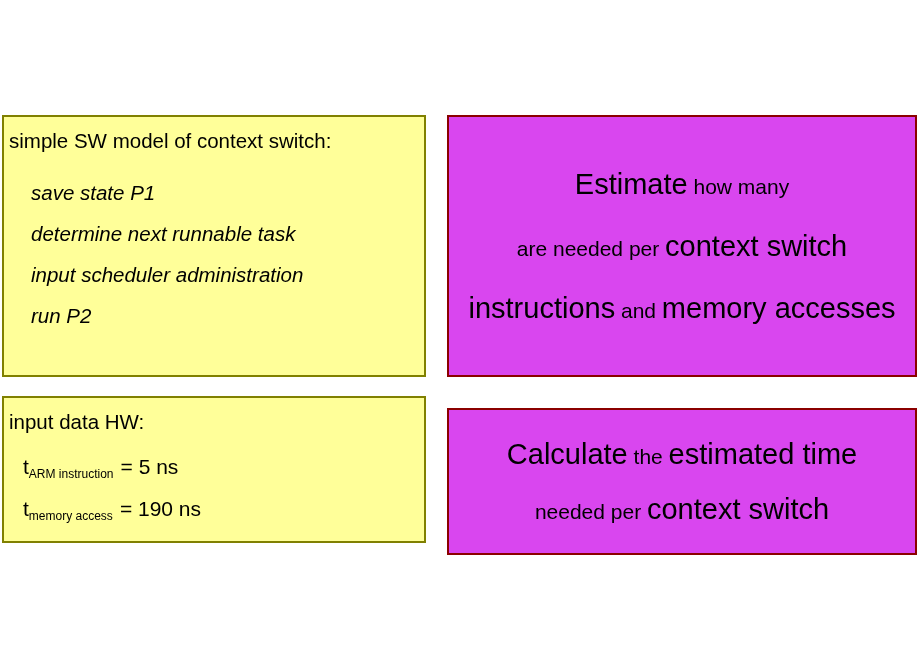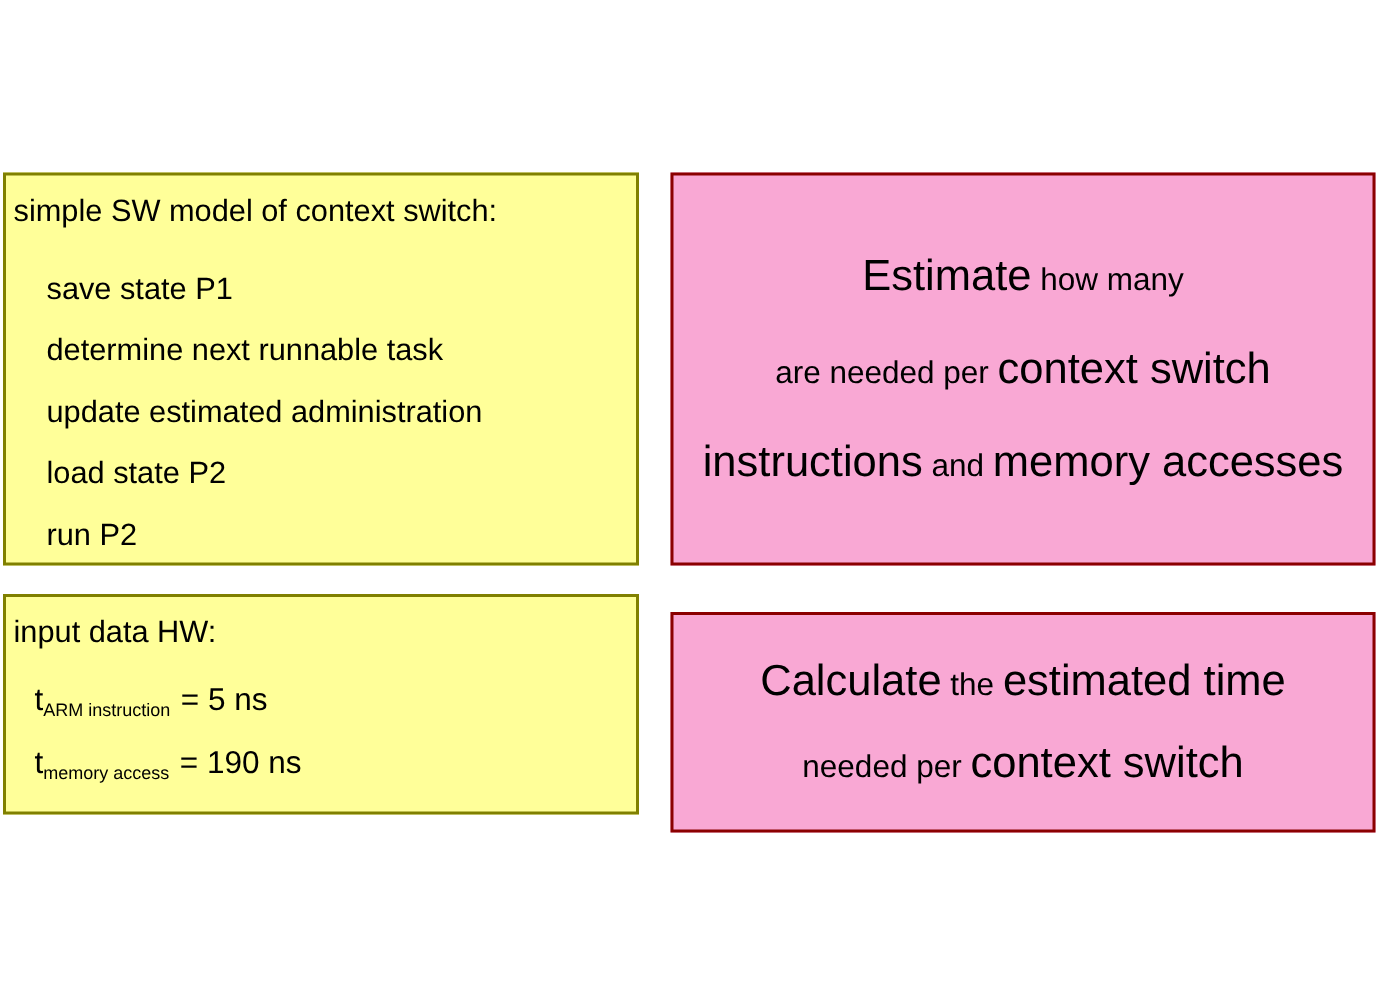--- a/index.html
+++ b/index.html
@@ -28,21 +28,21 @@
     position: absolute;
     box-sizing: border-box;
   }
 
   .box-yellow {
     background: #ffff99;
     border: 2px solid #808000;
   }
 
   .box-pink {
-    background: #f9a8d4;
+    background: #d946ef;
     border: 2px solid #8b0000;
   }
 
   
   #sw-model-box {
     left: 2px;
     top: 115px;
     width: 424px;
     height: 262px;
   }
@@ -79,20 +79,21 @@
     white-space: nowrap;
   }
 
   .model-list {
     position: absolute;
     left: 27px;
     top: 55px;
     margin: 0;
     padding: 0;
     list-style: none;
+    font-style: italic;
   }
 
   .model-list li {
     font-size: 20.5px;
     line-height: 41px;
     white-space: nowrap;
   }
 
   
   .input-heading {
@@ -164,22 +165,21 @@
 </head>
 <body>
 
 <div class="slide">
 
   <div class="box box-yellow" id="sw-model-box">
     <div class="model-heading">simple SW model of context switch:</div>
     <ul class="model-list">
       <li>save state P1</li>
       <li>determine next runnable task</li>
-      <li>update estimated administration</li>
-      <li>load state P2</li>
+      <li>input scheduler administration</li>
       <li>run P2</li>
     </ul>
   </div>
 
   <div class="box box-yellow" id="input-data-box">
     <div class="input-heading">input data HW:</div>
 
     <div class="param-row" id="param-arm">
       <span class="param-sym">t</span><span class="param-sub">ARM instruction</span><span class="param-val">= 5 ns</span>
     </div>

